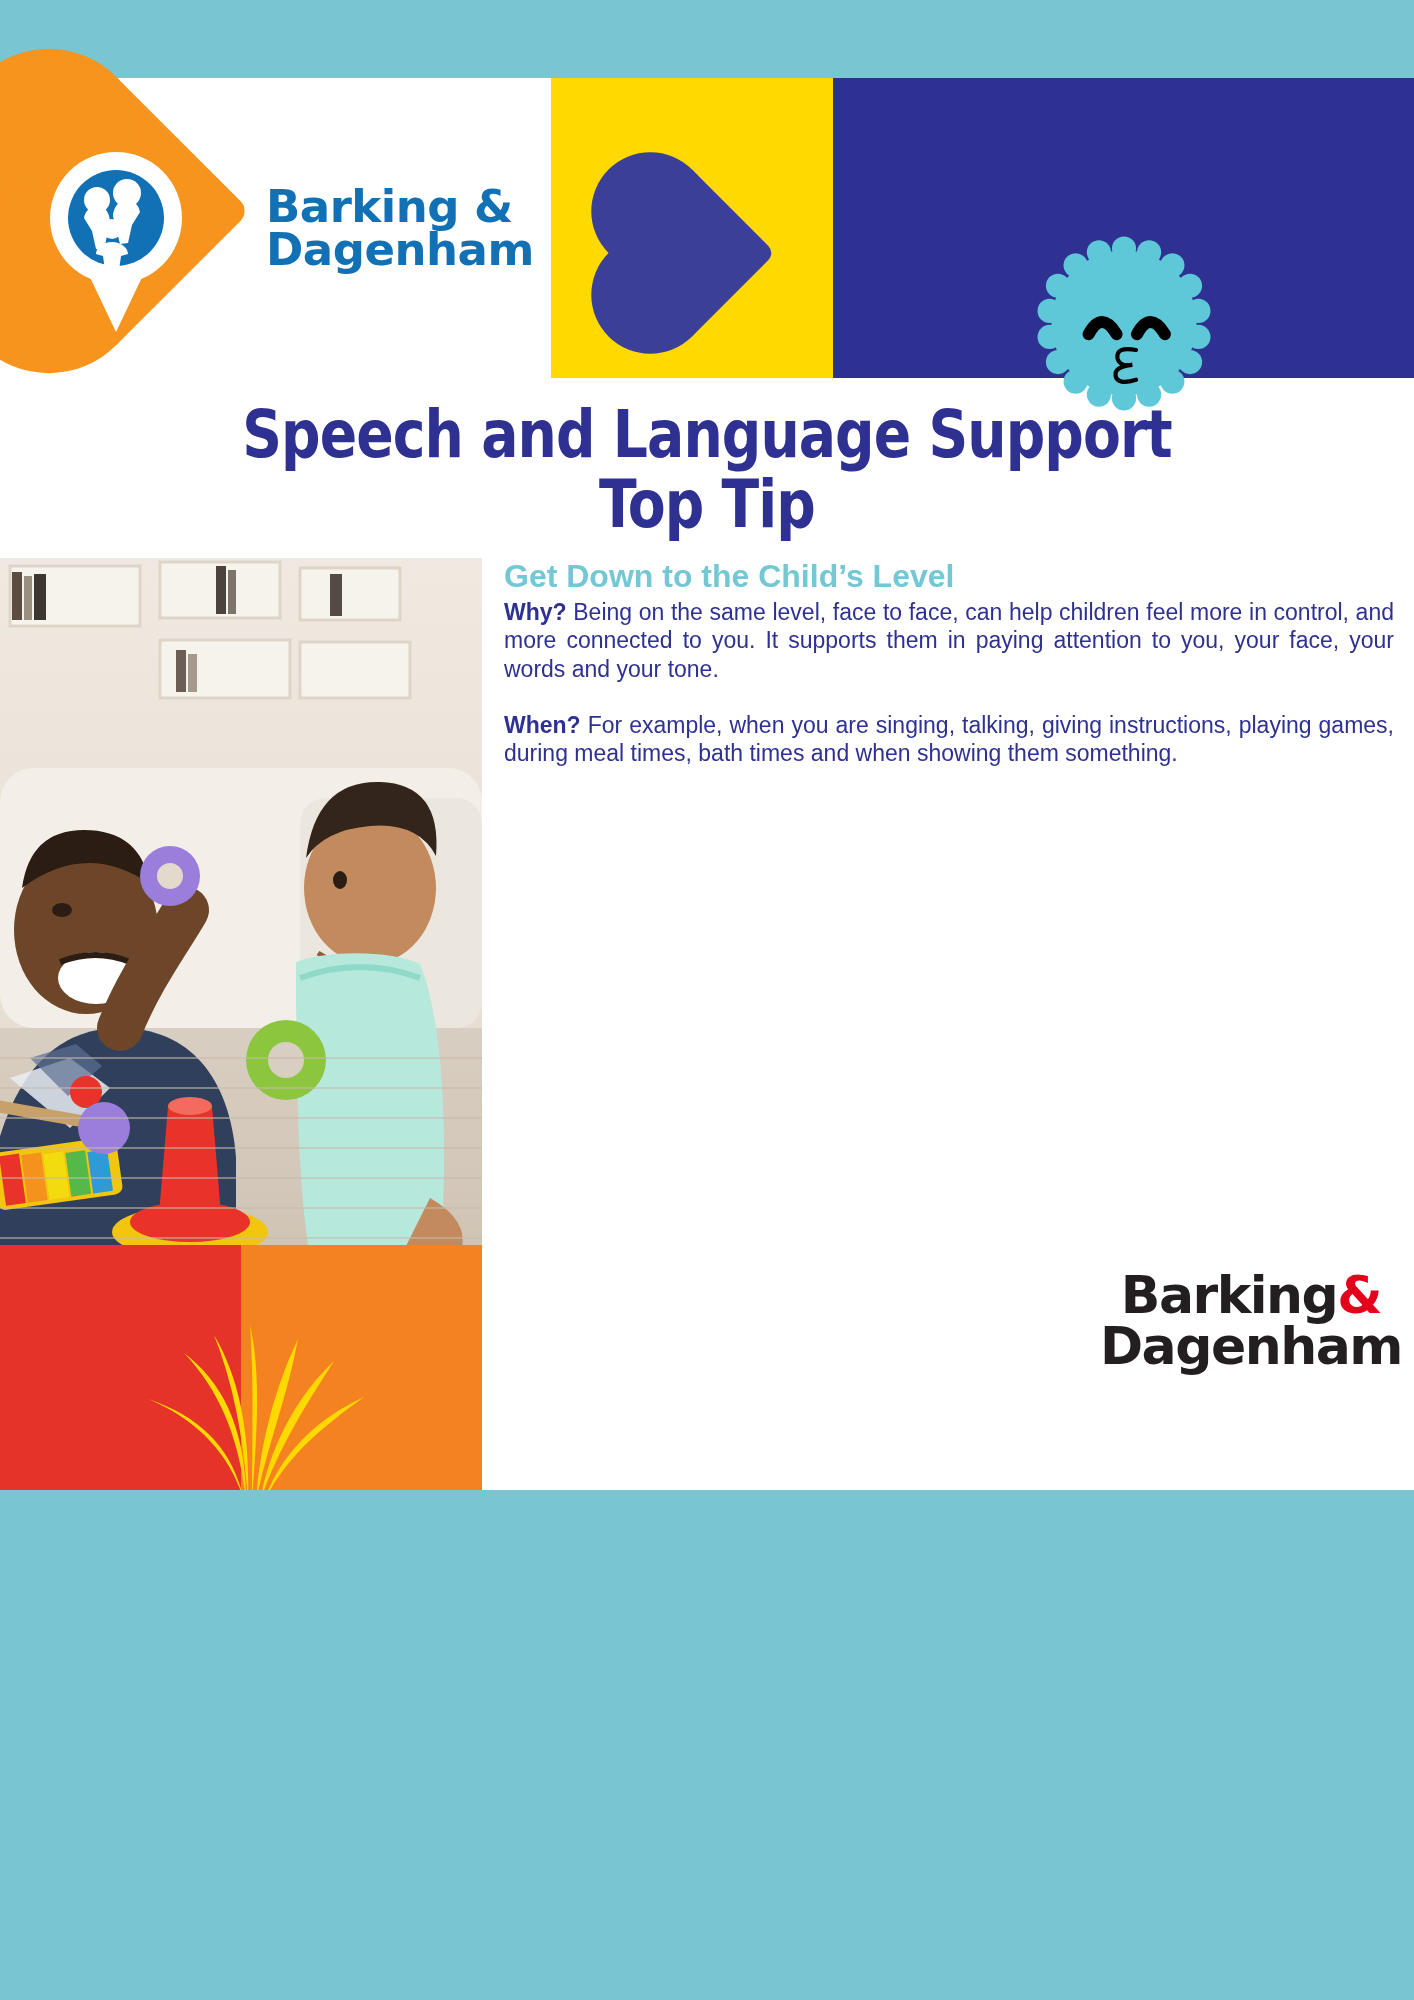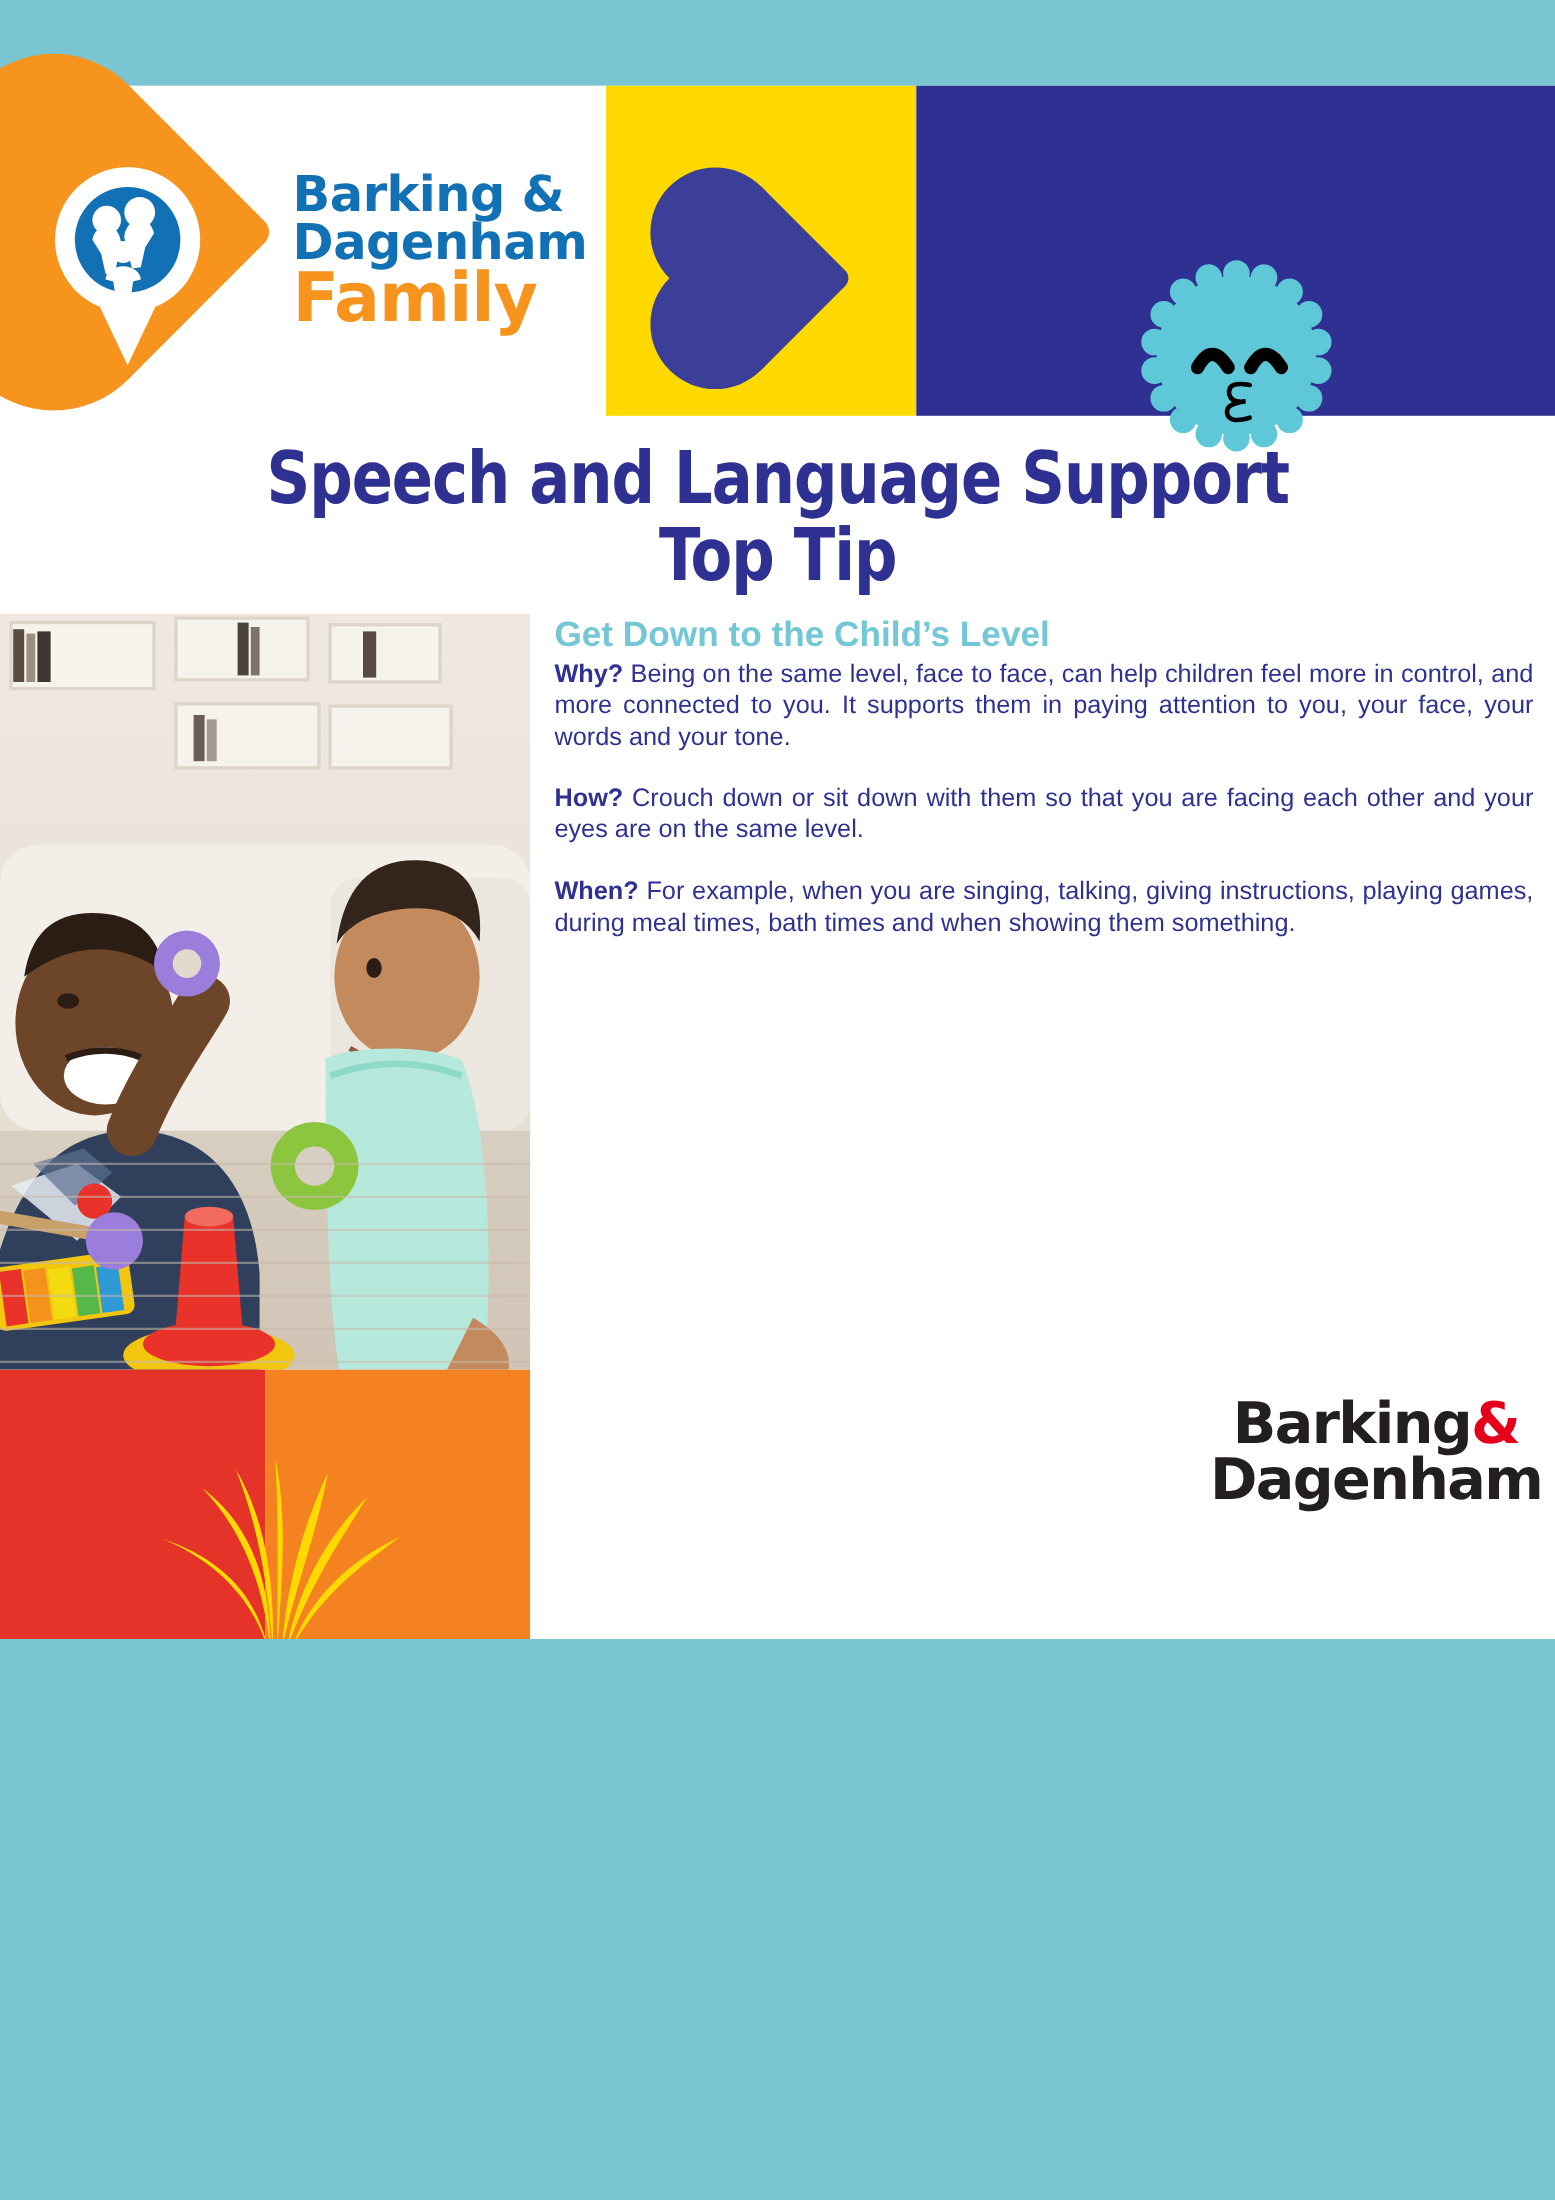--- a/index.html
+++ b/index.html
@@ -269,21 +269,20 @@
                 <circle cx="52" cy="63" r="10"></circle>
                 <path d="M52 76c-9 0-16 6-16 12l7 2 2 14h14l2-14 7-2c0-6-7-12-16-12z"></path>
               </g>
             </svg>
           </div>
         </div>
 
         <div id="brand-text">
           <div class="brand-line">Barking &amp;</div>
           <div class="brand-line">Dagenham</div>
-          <div class="brand-line accent">Family</div>
         </div>
       </div>
 
       <div id="yellow-block">
         <div id="navy-heart"></div>
       </div>
 
       <div id="blue-block">
         <div id="face-icon">
           <svg width="186" height="186" viewBox="0 0 200 200" xmlns="http://www.w3.org/2000/svg">
@@ -422,23 +421,20 @@
         </div>
       </div>
 
       <div id="copy-col">
         <div class="section-heading">Get Down to the Child’s Level</div>
 
         <p class="para">
           <b>Why?</b><span> Being on the same level, face to face, can help children feel more in control, and more connected to you. It supports them in paying attention to you, your face, your words and your tone.</span>
         </p>
 
-        <p class="para">
-          <b>How?</b><span> Crouch down or sit down with them so that you are facing each other and your eyes are on the same level.</span>
-        </p>
 
         <p class="para">
           <b>When?</b><span> For example, when you are singing, talking, giving instructions, playing games, during meal times, bath times and when showing them something.</span>
         </p>
 
         <div id="council-logo">
           <div class="council-line"><span>Barking</span><span class="council-amp">&amp;</span></div>
           <div class="council-line">Dagenham</div>
         </div>
       </div>

